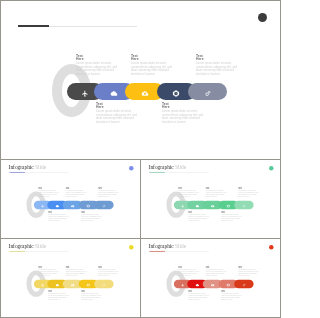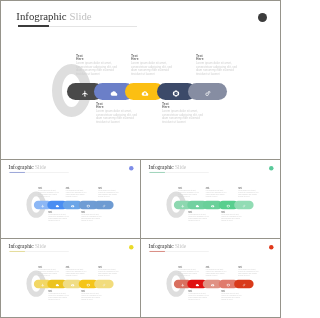--- a/index.html
+++ b/index.html
@@ -25,21 +25,20 @@
 .ico{position:absolute;top:50%;left:50%;transform:translate(-50%,-50%);display:block;}
 .tb{position:absolute;width:41.5px;}
 .tb .h{font-weight:bold;font-size:3.4px;line-height:3.3px;color:#6e6e6e;}
 .tb .p{font-size:2.9px;line-height:3.75px;color:#cfcfcf;margin-top:0.2px;}
 </style>
 </head>
 <body>
 
 <div class="frame f-main">
     <div class="canvas">
-      <div class="title"><span class="b">Infographic</span> <span class="l">Slide</span></div>
       <div class="rule-b"></div>
       <div class="rule-a" style="background:#3b3b3b"></div>
       <div class="dot" style="background:#3c3c3c"></div>
       <div class="ring"></div>
       <div class="bar">
         <div class="seg" style="left:0px;width:35.6px;background:#4a4a4a">
           <span class="ico"><svg viewBox="0 0 24 24" width="7" height="7">
               <path fill="#fff" d="M21 16v-2l-8-5V3.5A1.5 1.5 0 0 0 11.5 2 1.5 1.5 0 0 0 10 3.5V9l-8 5v2l8-2.5V19l-2 1.5V22l3.5-1 3.5 1v-1.5L13 19v-5.5z"></path>
             </svg></span>
         </div>

